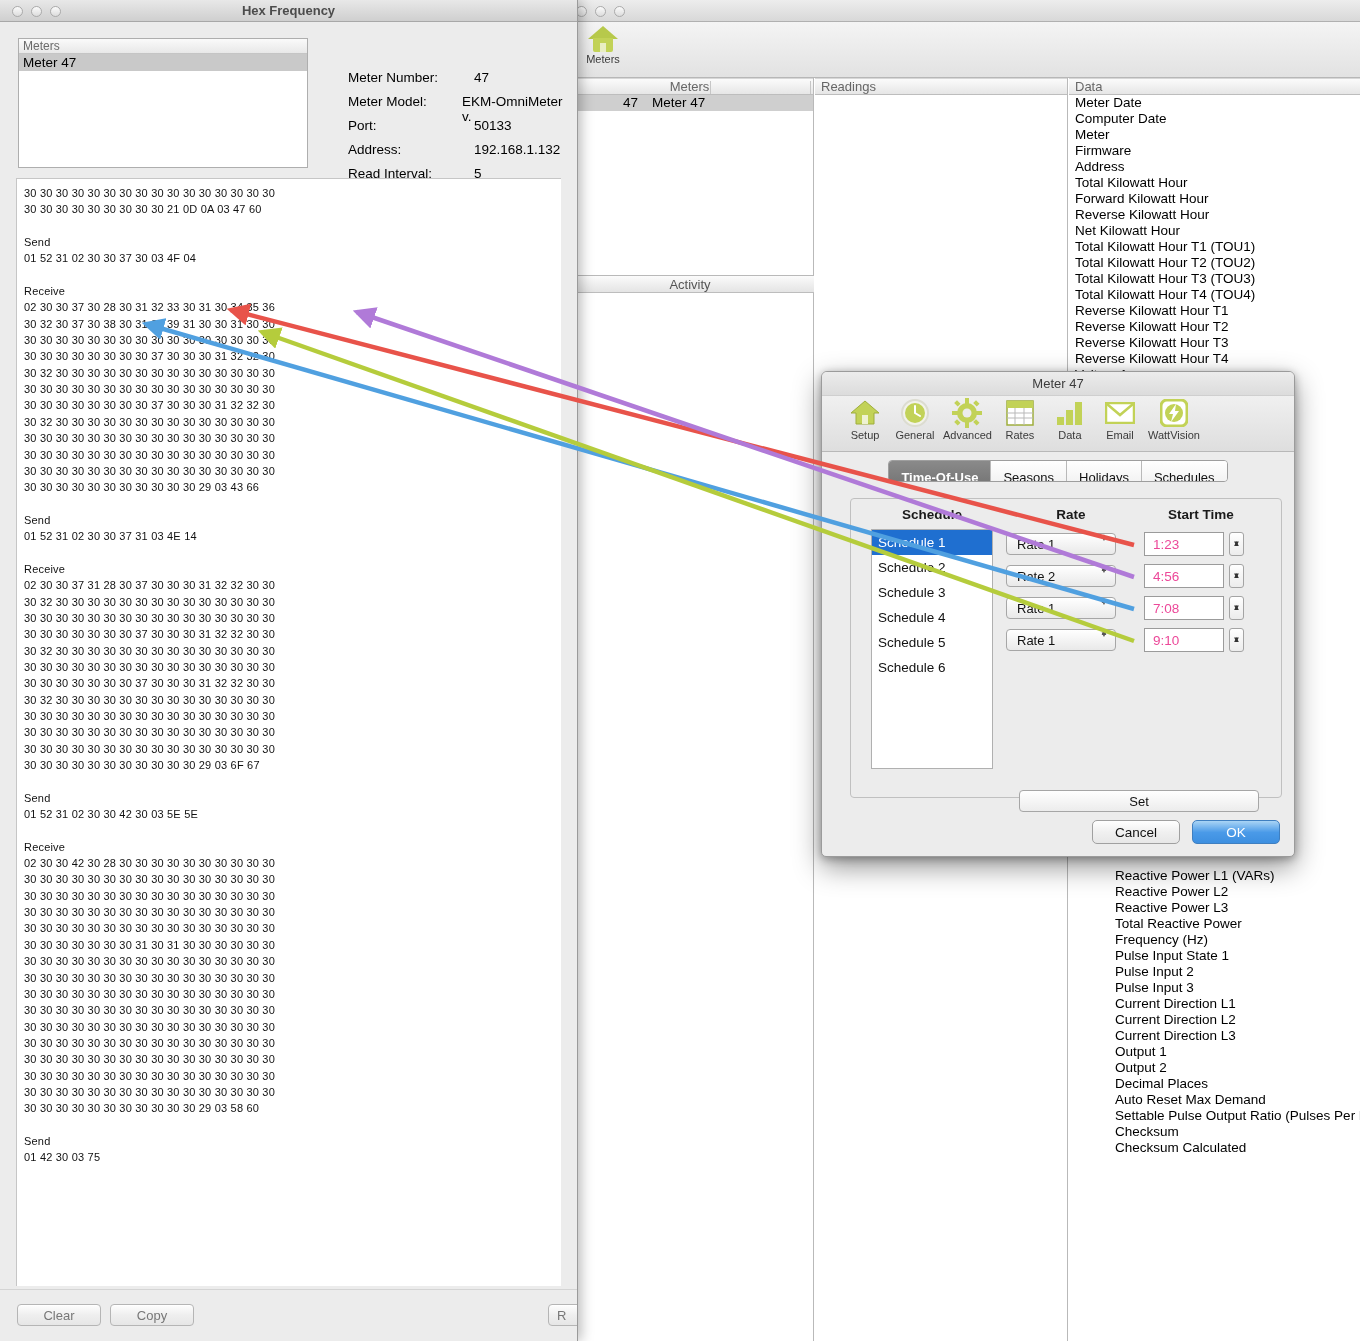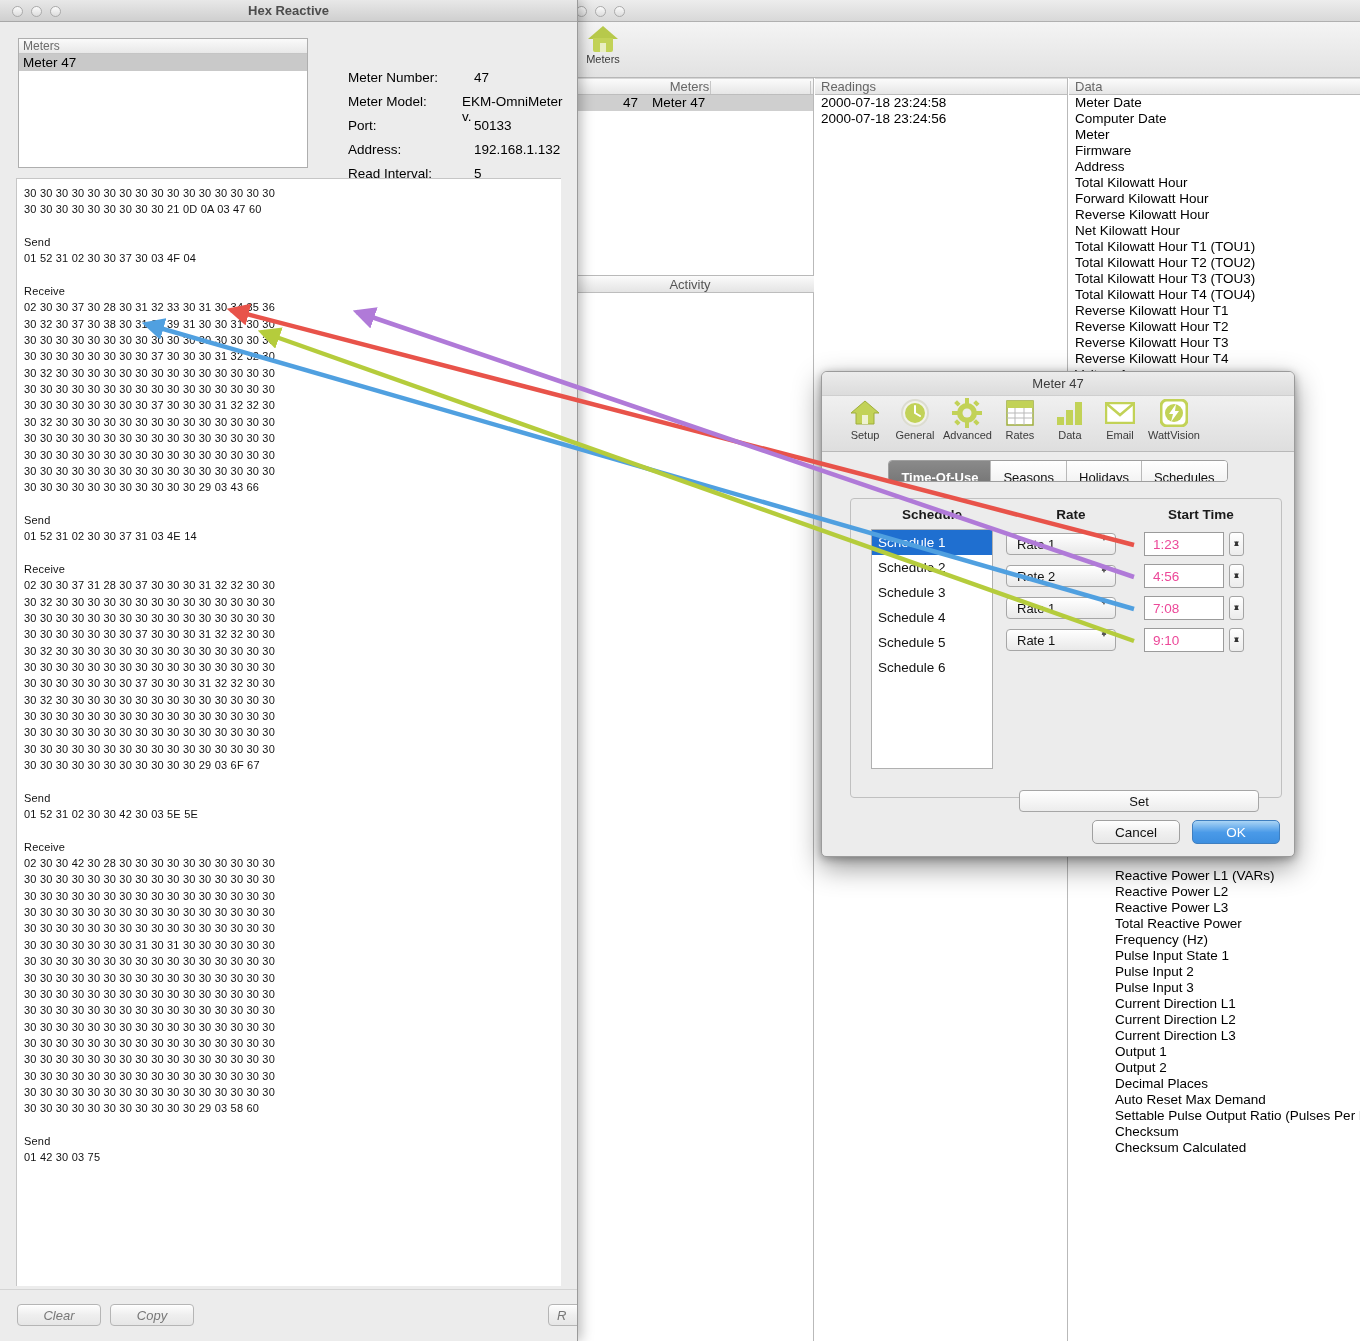--- a/index.html
+++ b/index.html
@@ -159,21 +159,21 @@
     font-family: "Liberation Sans", sans-serif;
     font-size: 11px;
     line-height: 16.35px;
     letter-spacing: 0.2px;
     color: #111;
     padding: 6px 0 0 7px;
     white-space: pre;
   }
   #hex-buttons {
     position: absolute; left: 0; bottom: 0; width: 668px; height: 52px;
-    background: #ececec; border-top: 1px solid #d4d4d4; font-style: italic;
+    background: #ececec; border-top: 1px solid #d4d4d4;
   }
   .aqua-btn {
     background: linear-gradient(to bottom, #fefefe, #efefef 48%, #e6e6e6);
     border: 1px solid #b5b5b5; border-radius: 4px;
     font-size: 13px; color: #777;
     height: 22px; display: inline-flex; align-items: center; justify-content: center;
     box-shadow: 0 1px 0 rgba(255,255,255,0.8) inset;
   }
 
   
@@ -328,24 +328,20 @@
     </div>
     <div id="activity-header">
       <span>Activity</span>
     </div>
     <div id="activity-body"></div>
 
     <div id="panel-readings">
       <div class="col-header">
         <span>Readings</span>
       </div>
-      <div id="readings-rows">
-          <div class="list-row">2000-07-18 23:24:58</div>
-          <div class="list-row">2000-07-18 23:24:56</div>
-        </div>
     </div>
 
     <div id="panel-data">
       <div class="col-header">
         <span>Data</span>
       </div>
       <div id="data-rows">
           <div class="list-row">Meter Date</div>
           <div class="list-row">Computer Date</div>
           <div class="list-row">Meter</div>
@@ -388,21 +384,21 @@
     </div>
   </div>
 
   <div id="hex-window">
     <div id="hex-titlebar">
       <div class="traffic" style="left:12px;">
         <div class="tl-dot"></div>
         <div class="tl-dot"></div>
         <div class="tl-dot"></div>
       </div>
-      <div id="hex-title">Hex Reactive</div>
+      <div id="hex-title">Hex Frequency</div>
     </div>
 
     <div id="hex-info">
       <div id="meters-listbox">
         <div class="lb-header">Meters</div>
         <div id="hex-meter-rows">
             <div class="lb-row selected">Meter 47</div>
           </div>
       </div>
       <div id="hex-fields">

